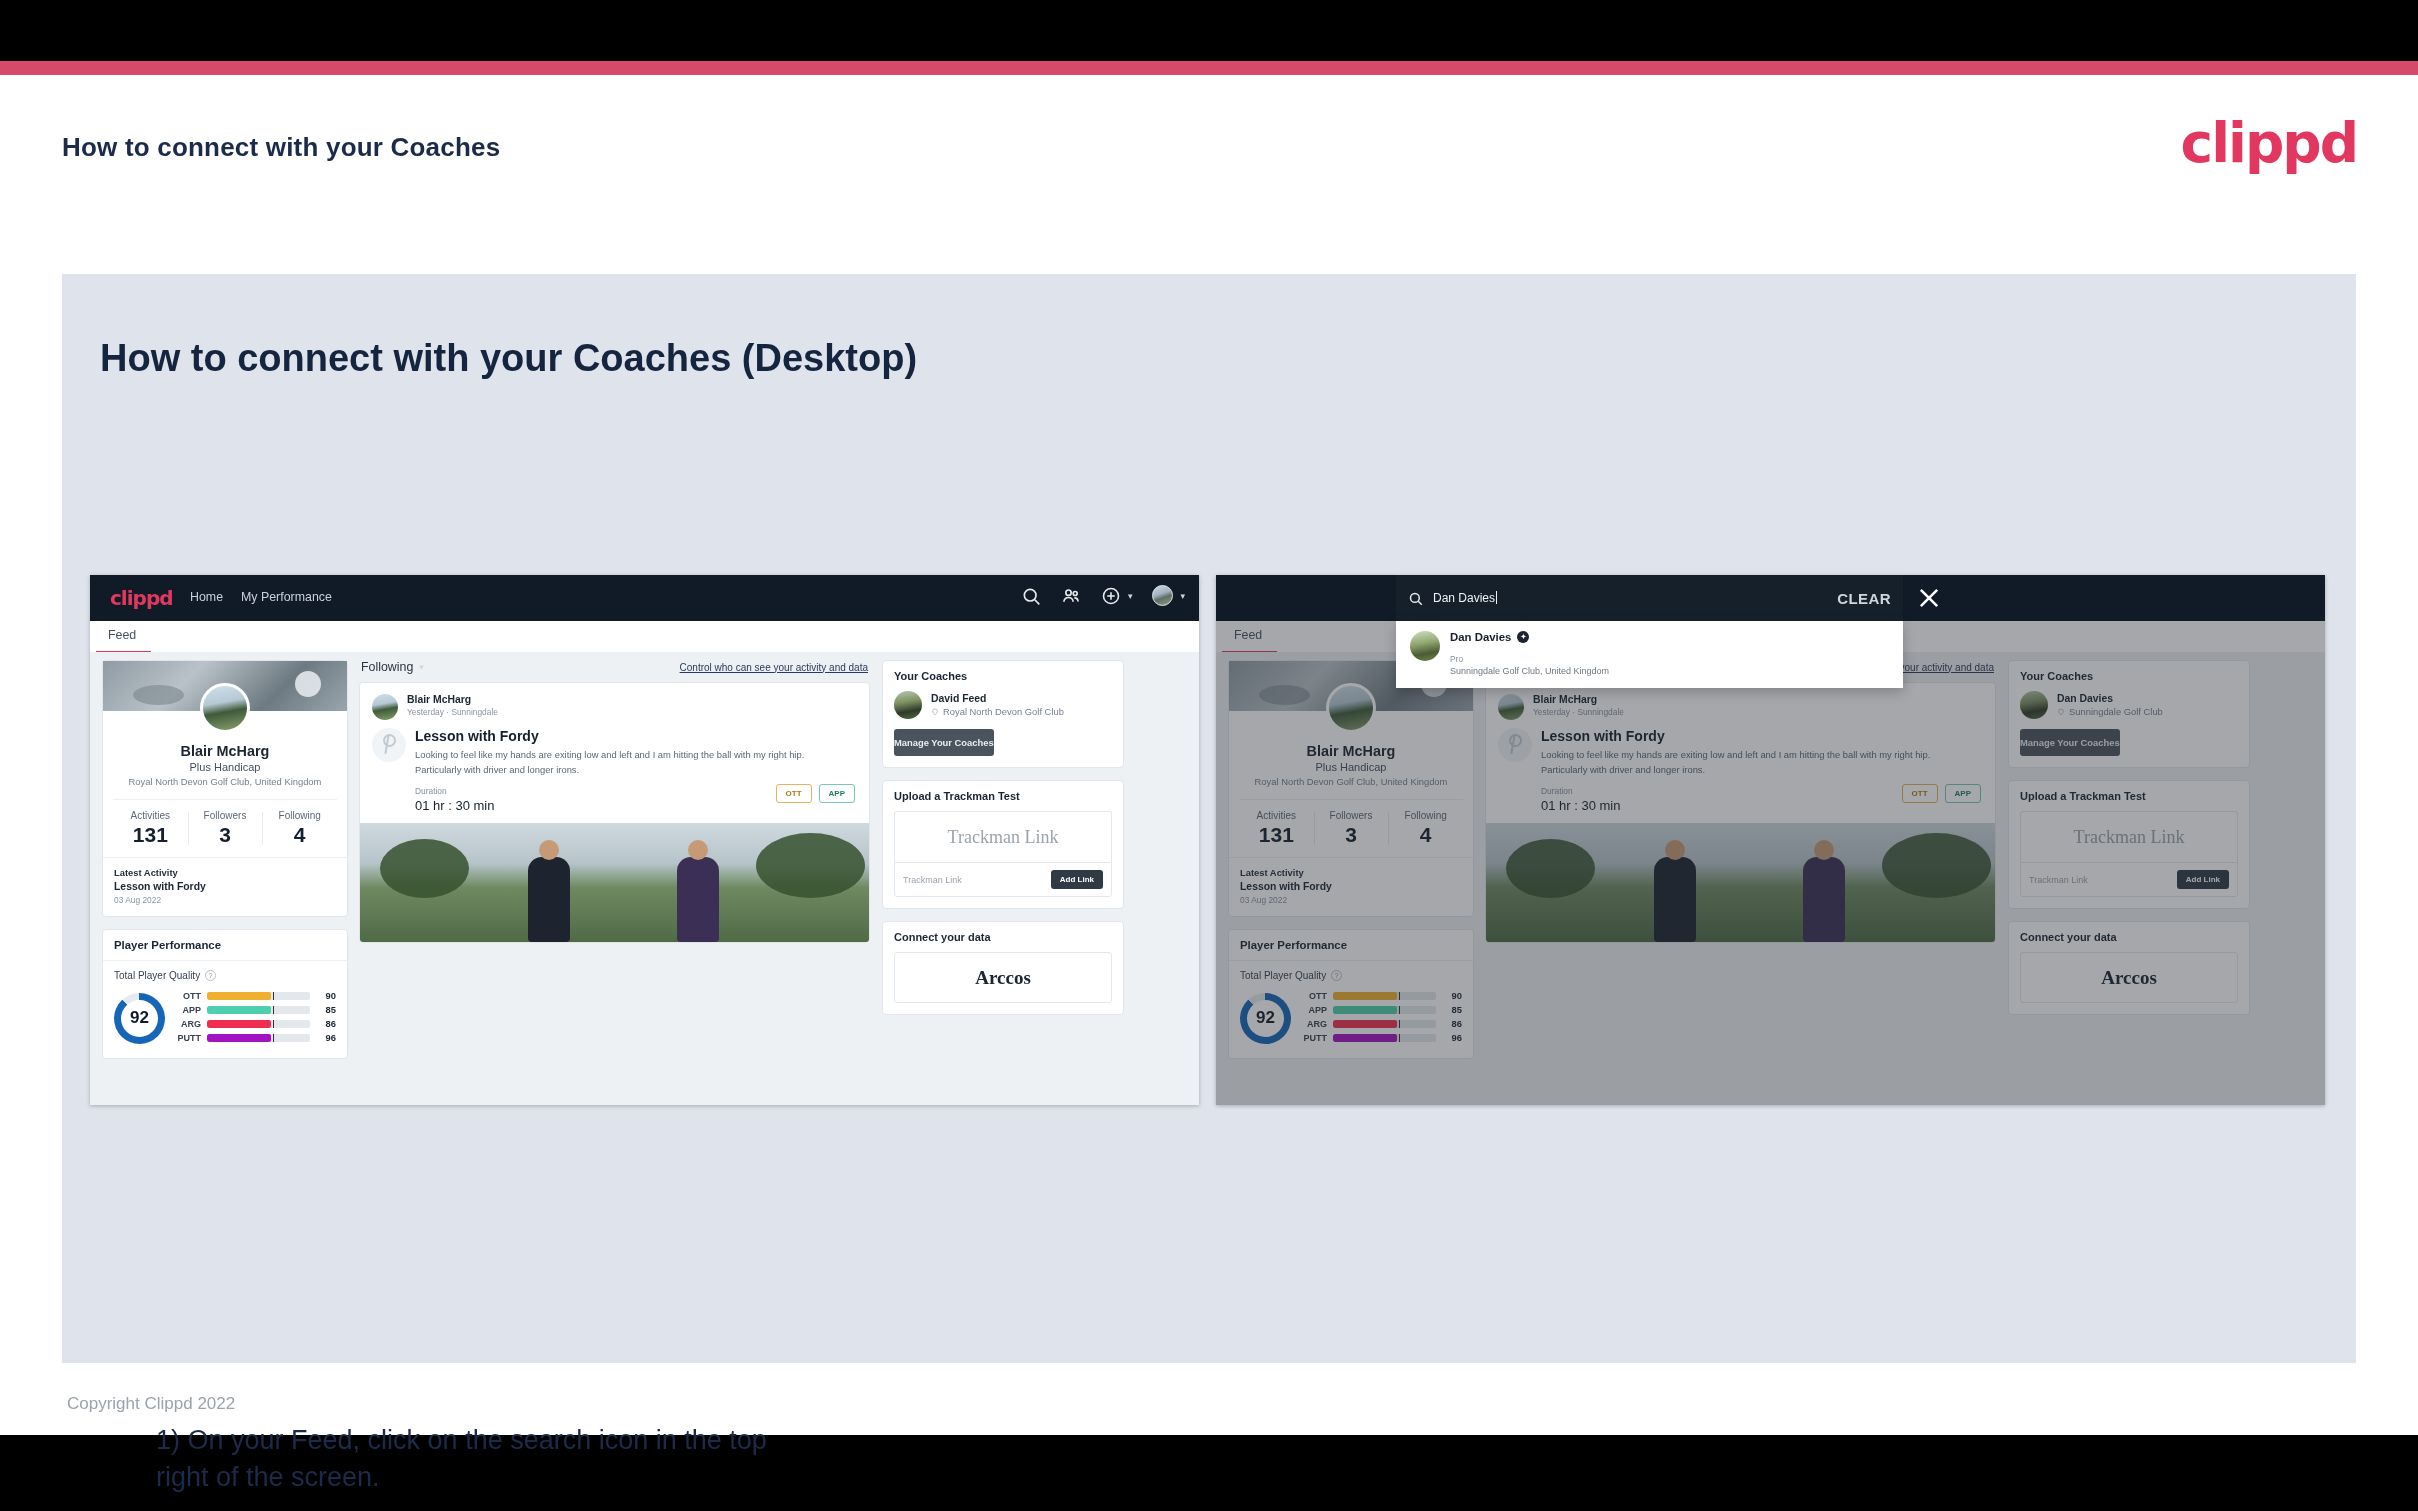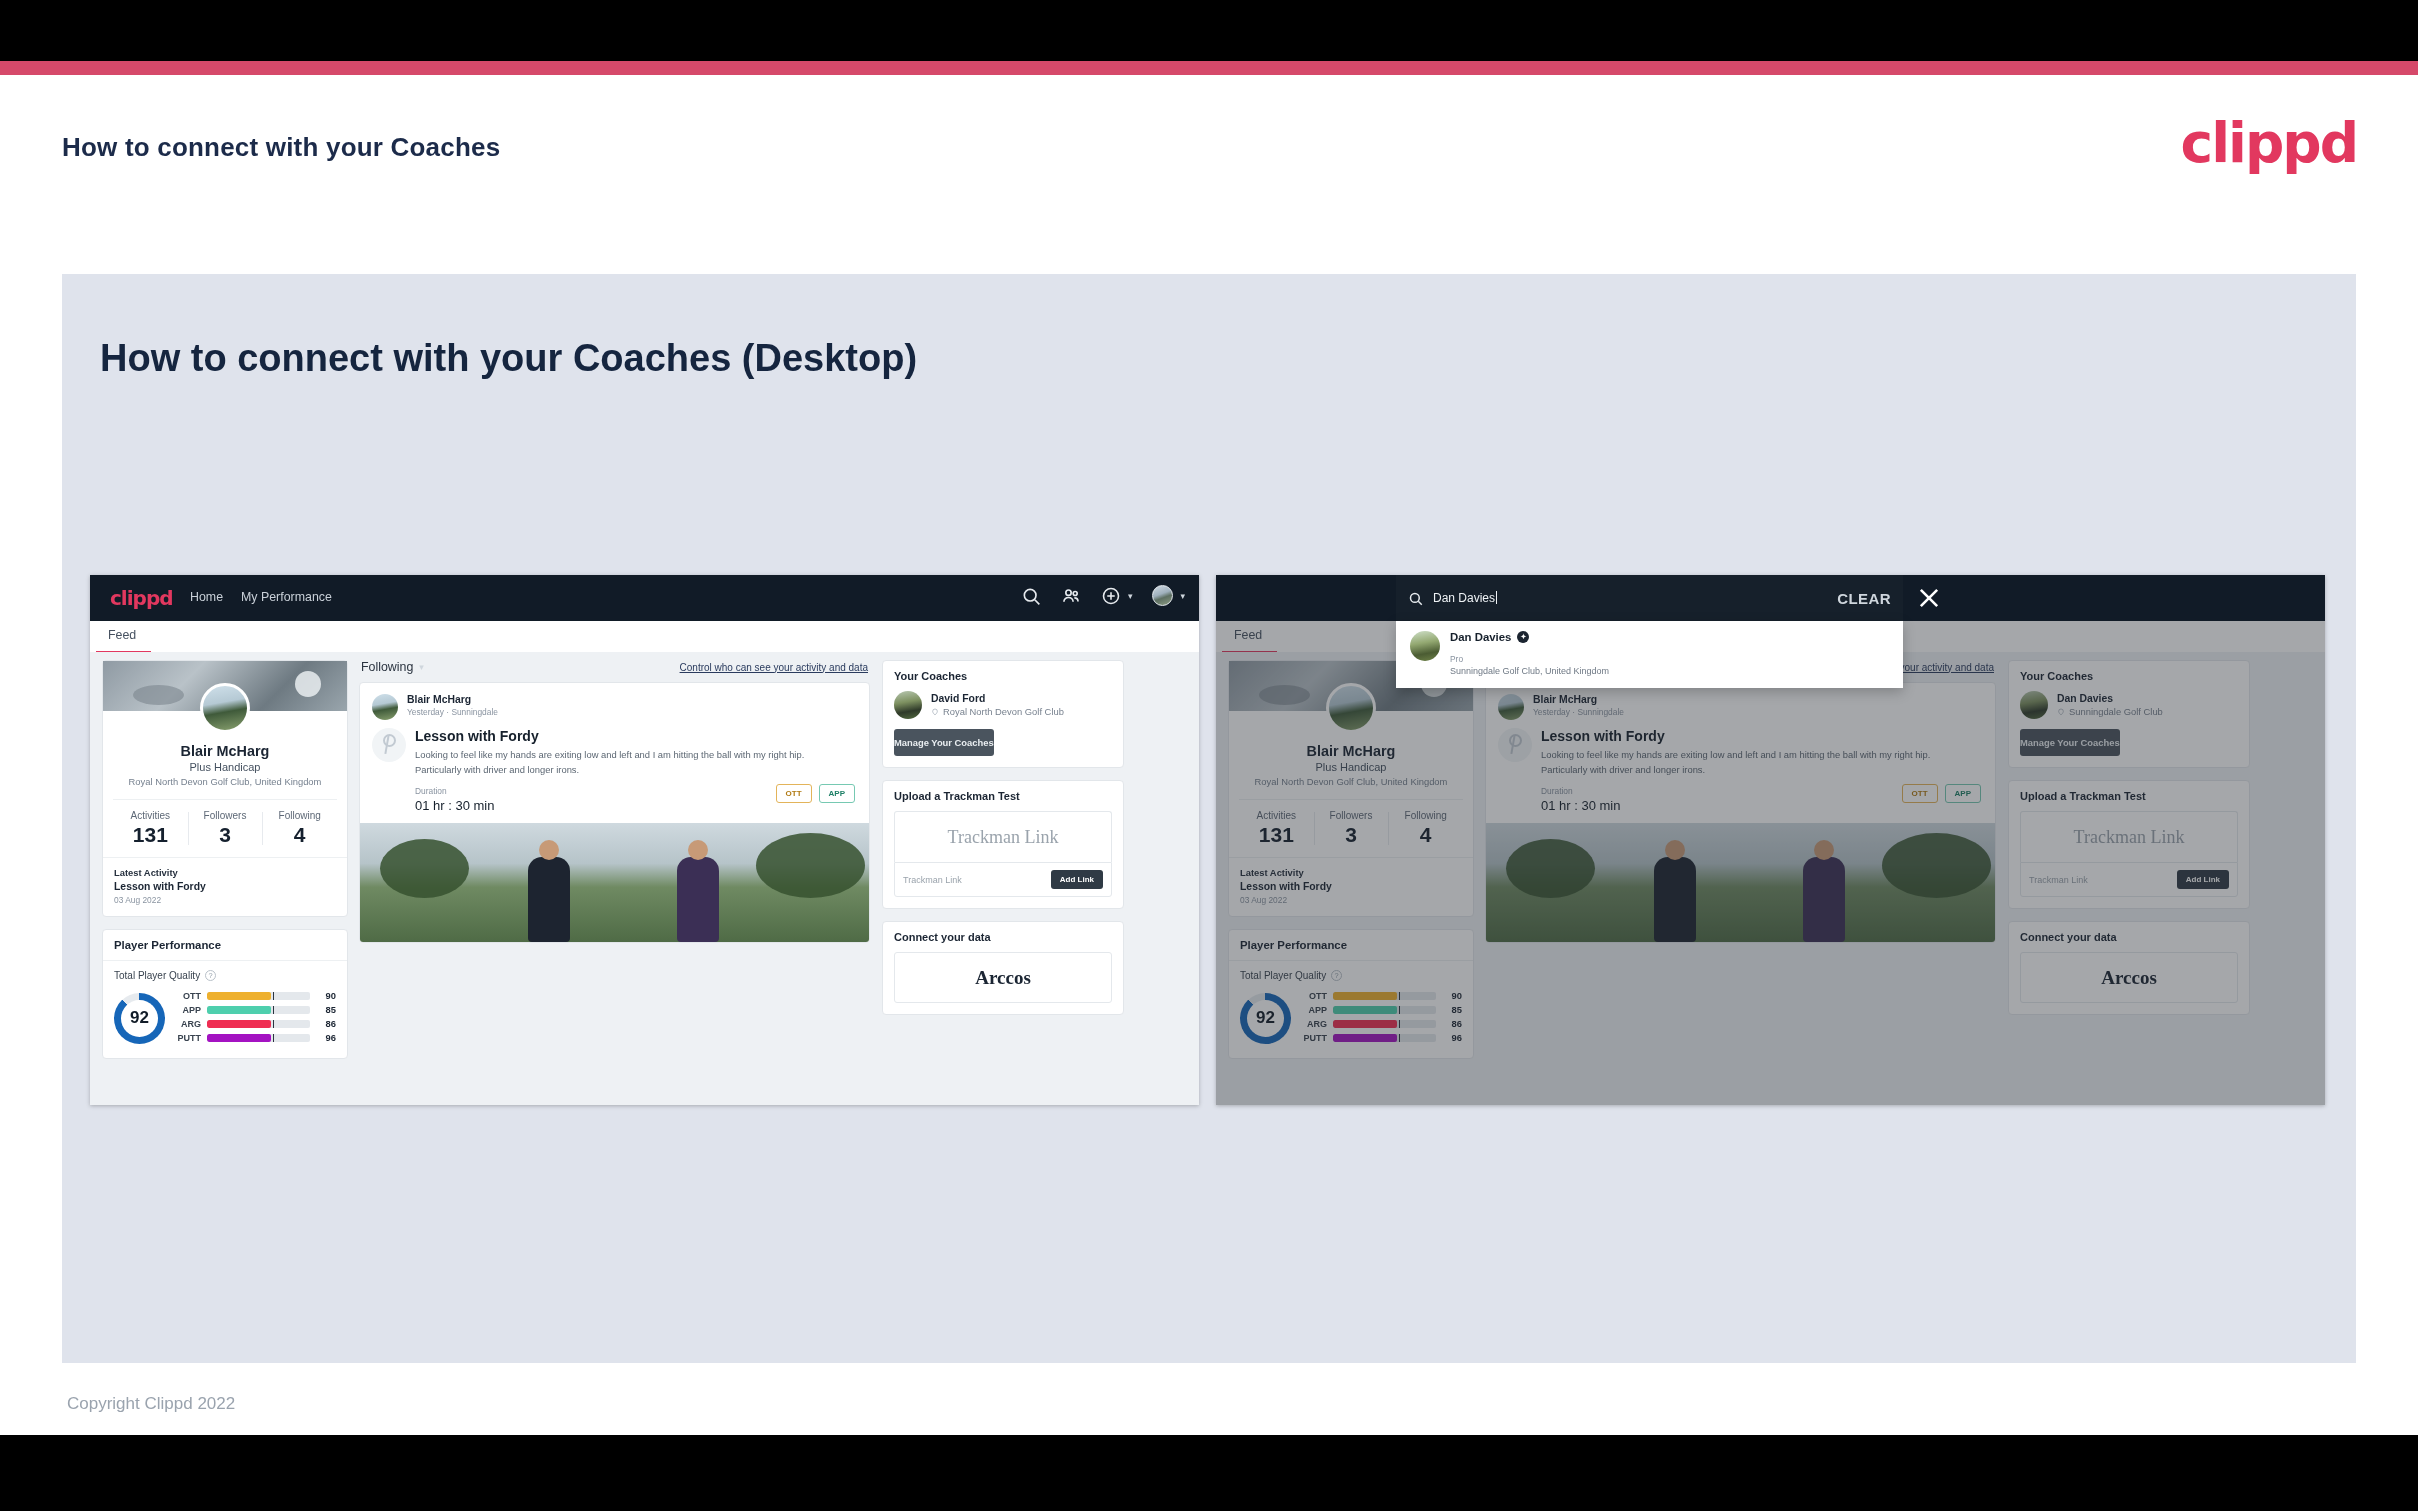--- a/index.html
+++ b/index.html
@@ -347,21 +347,21 @@
             </div>
           </div>
         </div>
 
         <div class="col-right">
           <div class="card">
             <div class="rc-h">Your Coaches</div>
             <div class="coach">
               <div class="c-av"></div>
               <div>
-                <div class="c-nm">David Ford</div>
+                <div class="c-nm">David Feed</div>
                 <div class="c-cl">
                   <svg class="pinicon" viewBox="0 0 24 24" fill="none" stroke="currentColor" stroke-width="2">
                       <path d="M12 21s7-6.3 7-11a7 7 0 1 0-14 0c0 4.7 7 11 7 11z"></path>
                     </svg>
                   <span>Royal North Devon Golf Club</span>
                 </div>
               </div>
             </div>
             <button class="btn-dark">Manage Your Coaches</button>
           </div>
@@ -568,17 +568,18 @@
               <span>Dan Davies</span>
               <span class="badge">✦</span>
             </div>
             <div class="sug-r">Pro</div>
             <div class="sug-c">Sunningdale Golf Club, United Kingdom</div>
           </div>
         </div>
       </div>
     </div>
 
+    <div class="cap cap-a">1) On your Feed, click on the search icon in the top right of the screen.</div>
   </div>
 
   <div class="copy">Copyright Clippd 2022</div>
 </div>
 
 
 </body></html>

